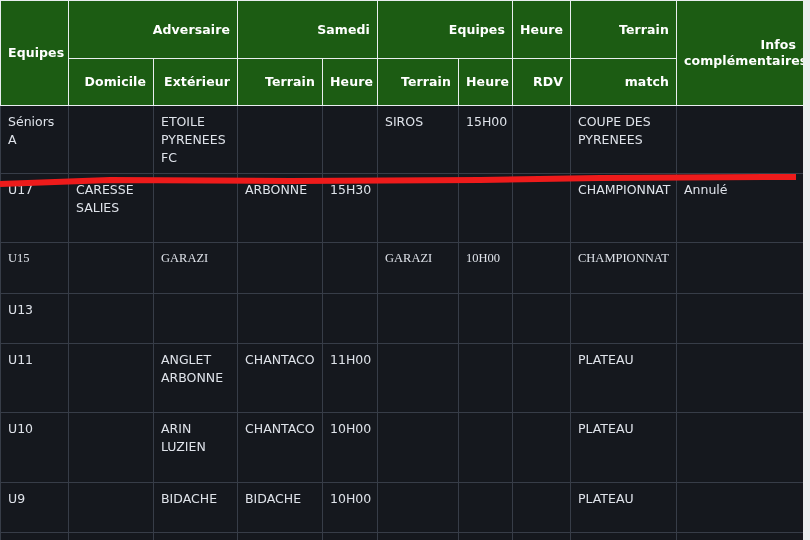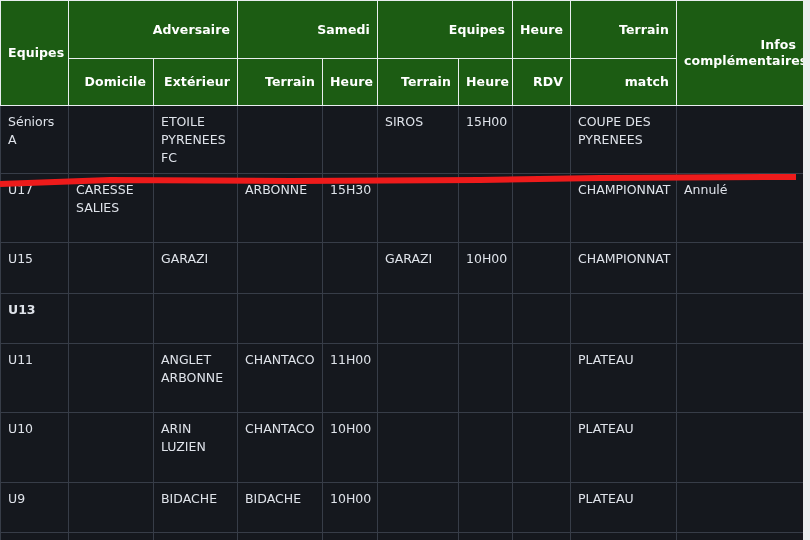--- a/index.html
+++ b/index.html
@@ -55,22 +55,22 @@
   col.c-domicile   { width: 85px; }
   col.c-exterieur  { width: 84px; }
   col.c-sam-ter    { width: 85px; }
   col.c-sam-heu    { width: 55px; }
   col.c-dim-ter    { width: 81px; }
   col.c-dim-heu    { width: 54px; }
   col.c-rdv        { width: 58px; }
   col.c-nature     { width: 106px; }
   col.c-infos      { width: 127px; }
   tr.r-u17 td     { height: 54px; margin-left: 40px; }
-  tr.r-u15 td     { height: 36px; }
-  tr.r-u13 td     { height: 35px; font-weight: bold; }
+  tr.r-u15 td     { height: 36px; font-family: Liberation Serif, serif; }
+  tr.r-u13 td     { height: 35px; }
   tr.r-u11 td     { height: 54px; margin-left: 18px; }
   tr.r-u10 td     { height: 55px; }
   tr.r-u9 td      { height: 35px; margin-left: 8px; }
   tr.r-u8 td      { height: 35px; }
 
   tr.head-top th  { height: 45px; }
   tr.head-sub th  { height: 34px; }
 
   
   #strike-overlay {

